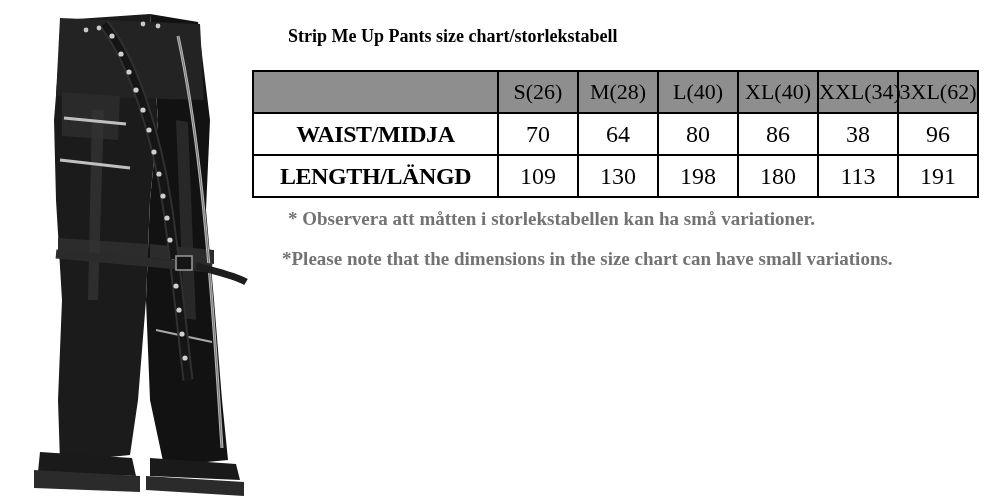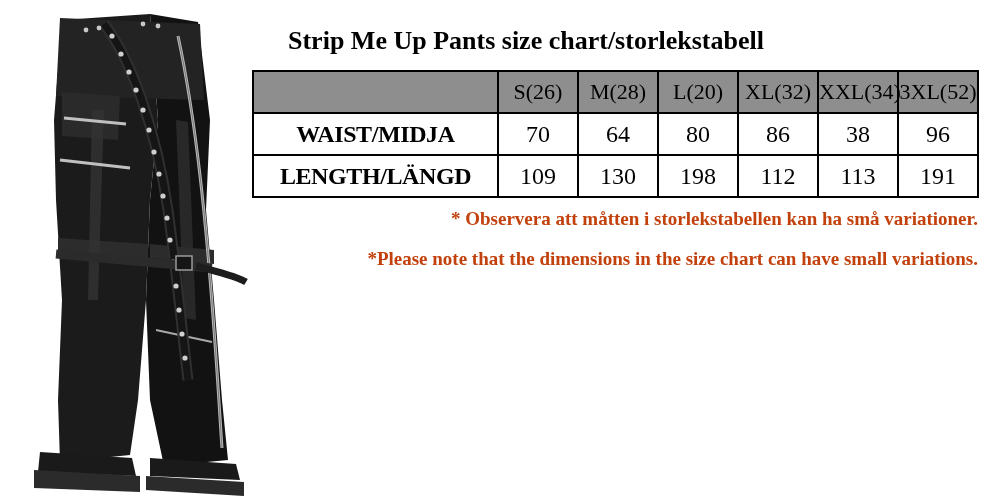--- a/index.html
+++ b/index.html
@@ -40,21 +40,21 @@
     width: 750px;
     height: 500px;
   }
   .title {
     position: absolute;
     left: 38px;
     top: 26px;
     width: 700px;
     font-family: "Liberation Serif", serif;
     font-weight: bold;
-    font-size: 26px;
+    font-size: 18px;
     color: #000000;
     letter-spacing: 0px;
     white-space: nowrap;
   }
 
   
   .chart-table {
     position: absolute;
     left: 2px;
     top: 70px;
@@ -98,24 +98,23 @@
   .notes {
     position: absolute;
     left: 38px;
     top: 205px;
     width: 690px;
   }
   .note {
     font-family: "Liberation Serif", serif;
     font-weight: bold;
     font-size: 19px;
-    color: #c2410c;
+    color: #737373;
     line-height: 28px;
     margin-bottom: 12px;
-    text-align: right;
   }
   .note.second {
     margin-left: -6px;
     font-family: Liberation Serif, serif;
   }
 </style>
 </head>
 <body>
 
 <div class="page">
@@ -204,42 +203,42 @@
           <col class="col-size">
         <col class="col-size">
           <col class="col-size">
           <col class="col-size">
       </colgroup>
       <thead>
         <tr>
           <td class="corner"></td>
           <td>S(26)</td>
           <td>M(28)</td>
-          <td>L(20)</td>
-          <td>XL(32)</td>
+          <td>L(40)</td>
+          <td>XL(40)</td>
           <td>XXL(34)</td>
-          <td>3XL(52)</td>
+          <td>3XL(62)</td>
         </tr>
       </thead>
       <tbody>
         <tr>
           <td class="rowlabel">WAIST/MIDJA</td>
           <td>70</td>
           <td>64</td>
           <td>80</td>
           <td>86</td>
           <td>38</td>
           <td>96</td>
         </tr>
         <tr>
           <td class="rowlabel">LENGTH/LÄNGD</td>
           <td>109</td>
           <td>130</td>
           <td>198</td>
-          <td>112</td>
+          <td>180</td>
           <td>113</td>
           <td>191</td>
         </tr>
       </tbody>
     </table>
 
     <div class="notes">
       <div class="note">* Observera att måtten i storlekstabellen kan ha små variationer.</div>
       <div class="note second">*Please note that the dimensions in the size chart can have small variations.</div>
     </div>

